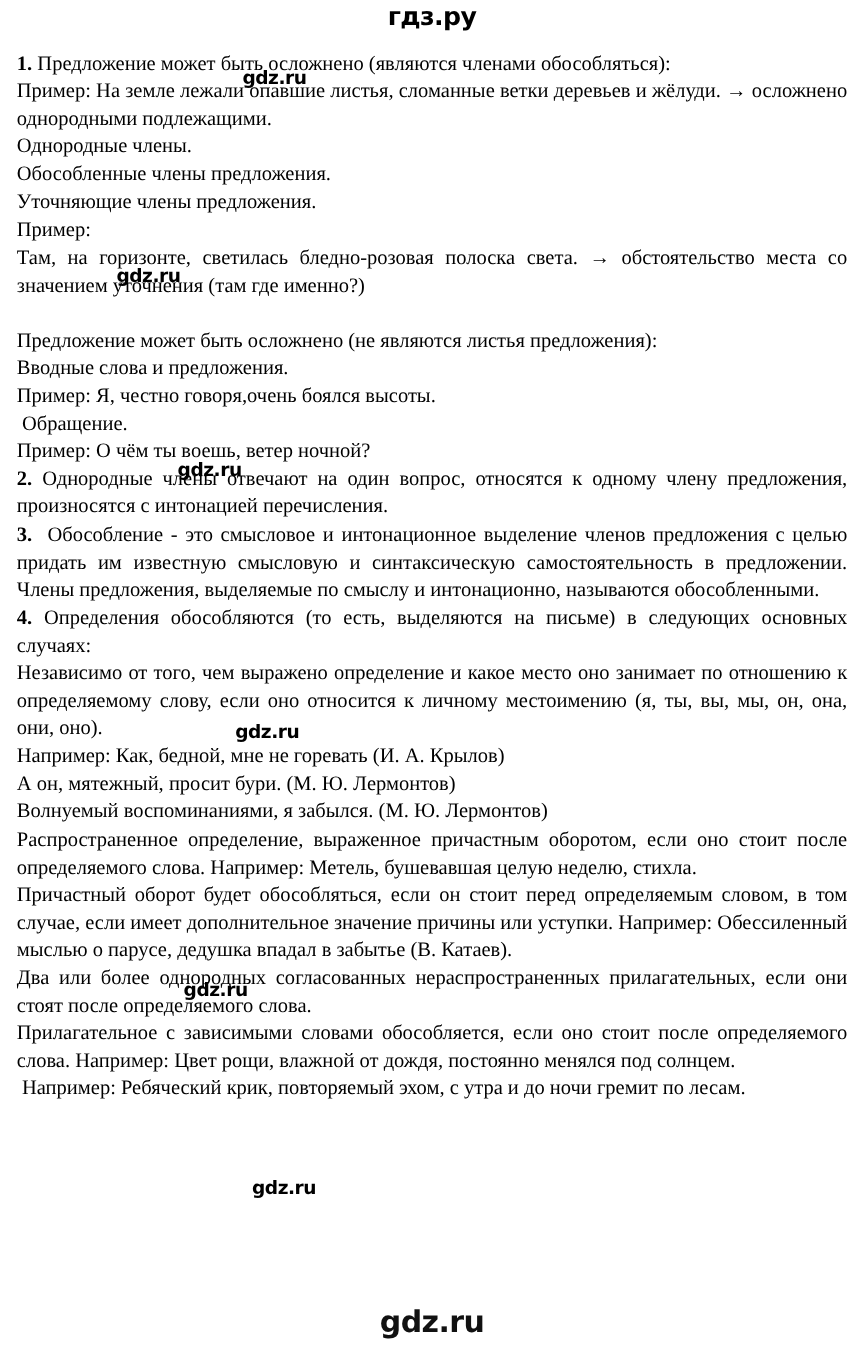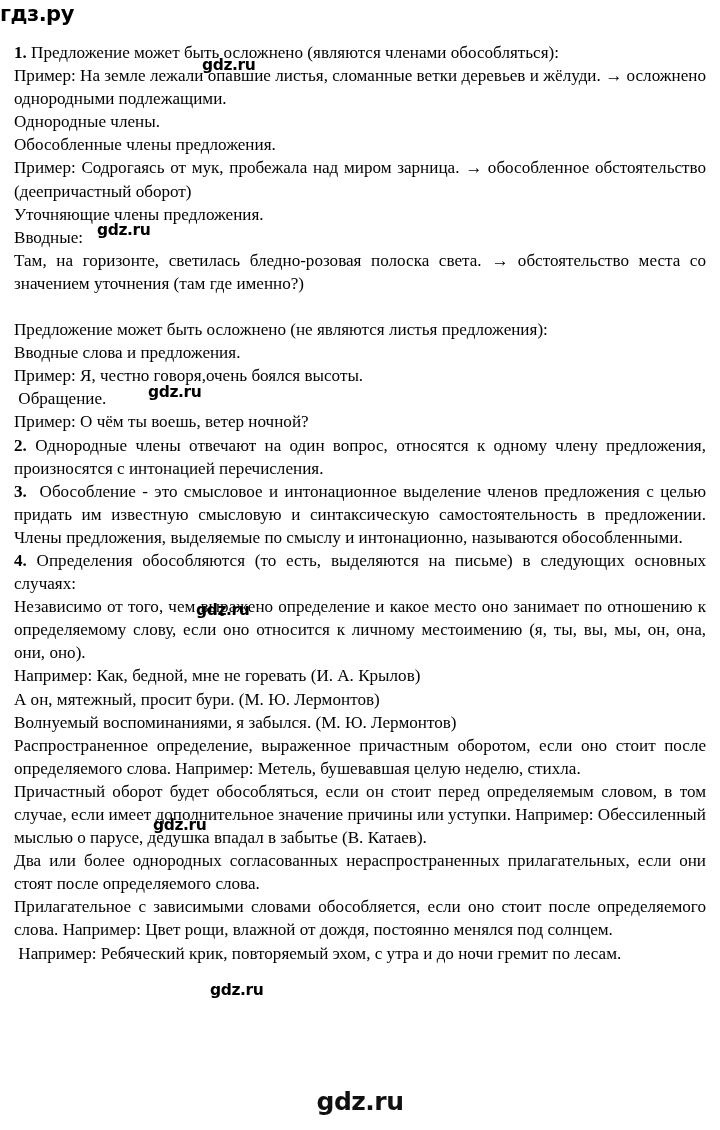--- a/index.html
+++ b/index.html
@@ -21,21 +21,21 @@
     height: 1130px;
     box-sizing: border-box;
   }
 
   
   .header-logo {
     position: absolute;
     top: 2px;
     left: 0;
     width: 720px;
-    text-align: left;
+    text-align: center;
     font-family: "DejaVu Sans", "Liberation Sans", sans-serif;
     font-weight: bold;
     font-size: 21px;
     letter-spacing: -0.5px;
     color: #000;
   }
 
   
   .content {
     position: absolute;
@@ -94,23 +94,22 @@
 <div class="page">
 
   <div class="header-logo">гдз.ру</div>
 
   <div class="content">
 
     <p class="line"><span class="num">1.</span> <span>Предложение может быть осложнено (являются членами обособляться):</span></p>
     <p class="line just-normal">Пример: На земле лежали опавшие листья, сломанные ветки деревьев и жёлуди. → осложнено однородными подлежащими.</p>
     <p class="line">Однородные члены.</p>
     <p class="line">Обособленные члены предложения.</p>
-    <p class="line just-normal">Пример: Содрогаясь от мук, пробежала над миром зарница. → обособленное обстоятельство (деепричастный оборот)</p>
     <p class="line">Уточняющие члены предложения.</p>
-    <p class="line">Вводные:</p>
+    <p class="line">Пример:</p>
     <p class="line just-normal">Там, на горизонте, светилась бледно-розовая полоска света. → обстоятельство места со значением уточнения (там где именно?)</p>
 
     <div class="spacer"></div>
 
     <p class="line">Предложение может быть осложнено (не являются листья предложения):</p>
     <p class="line">Вводные слова и предложения.</p>
     <p class="line">Пример: Я, честно говоря,очень боялся высоты.</p>
     <p class="line"> Обращение.</p>
     <p class="line">Пример: О чём ты воешь, ветер ночной?</p>
 

